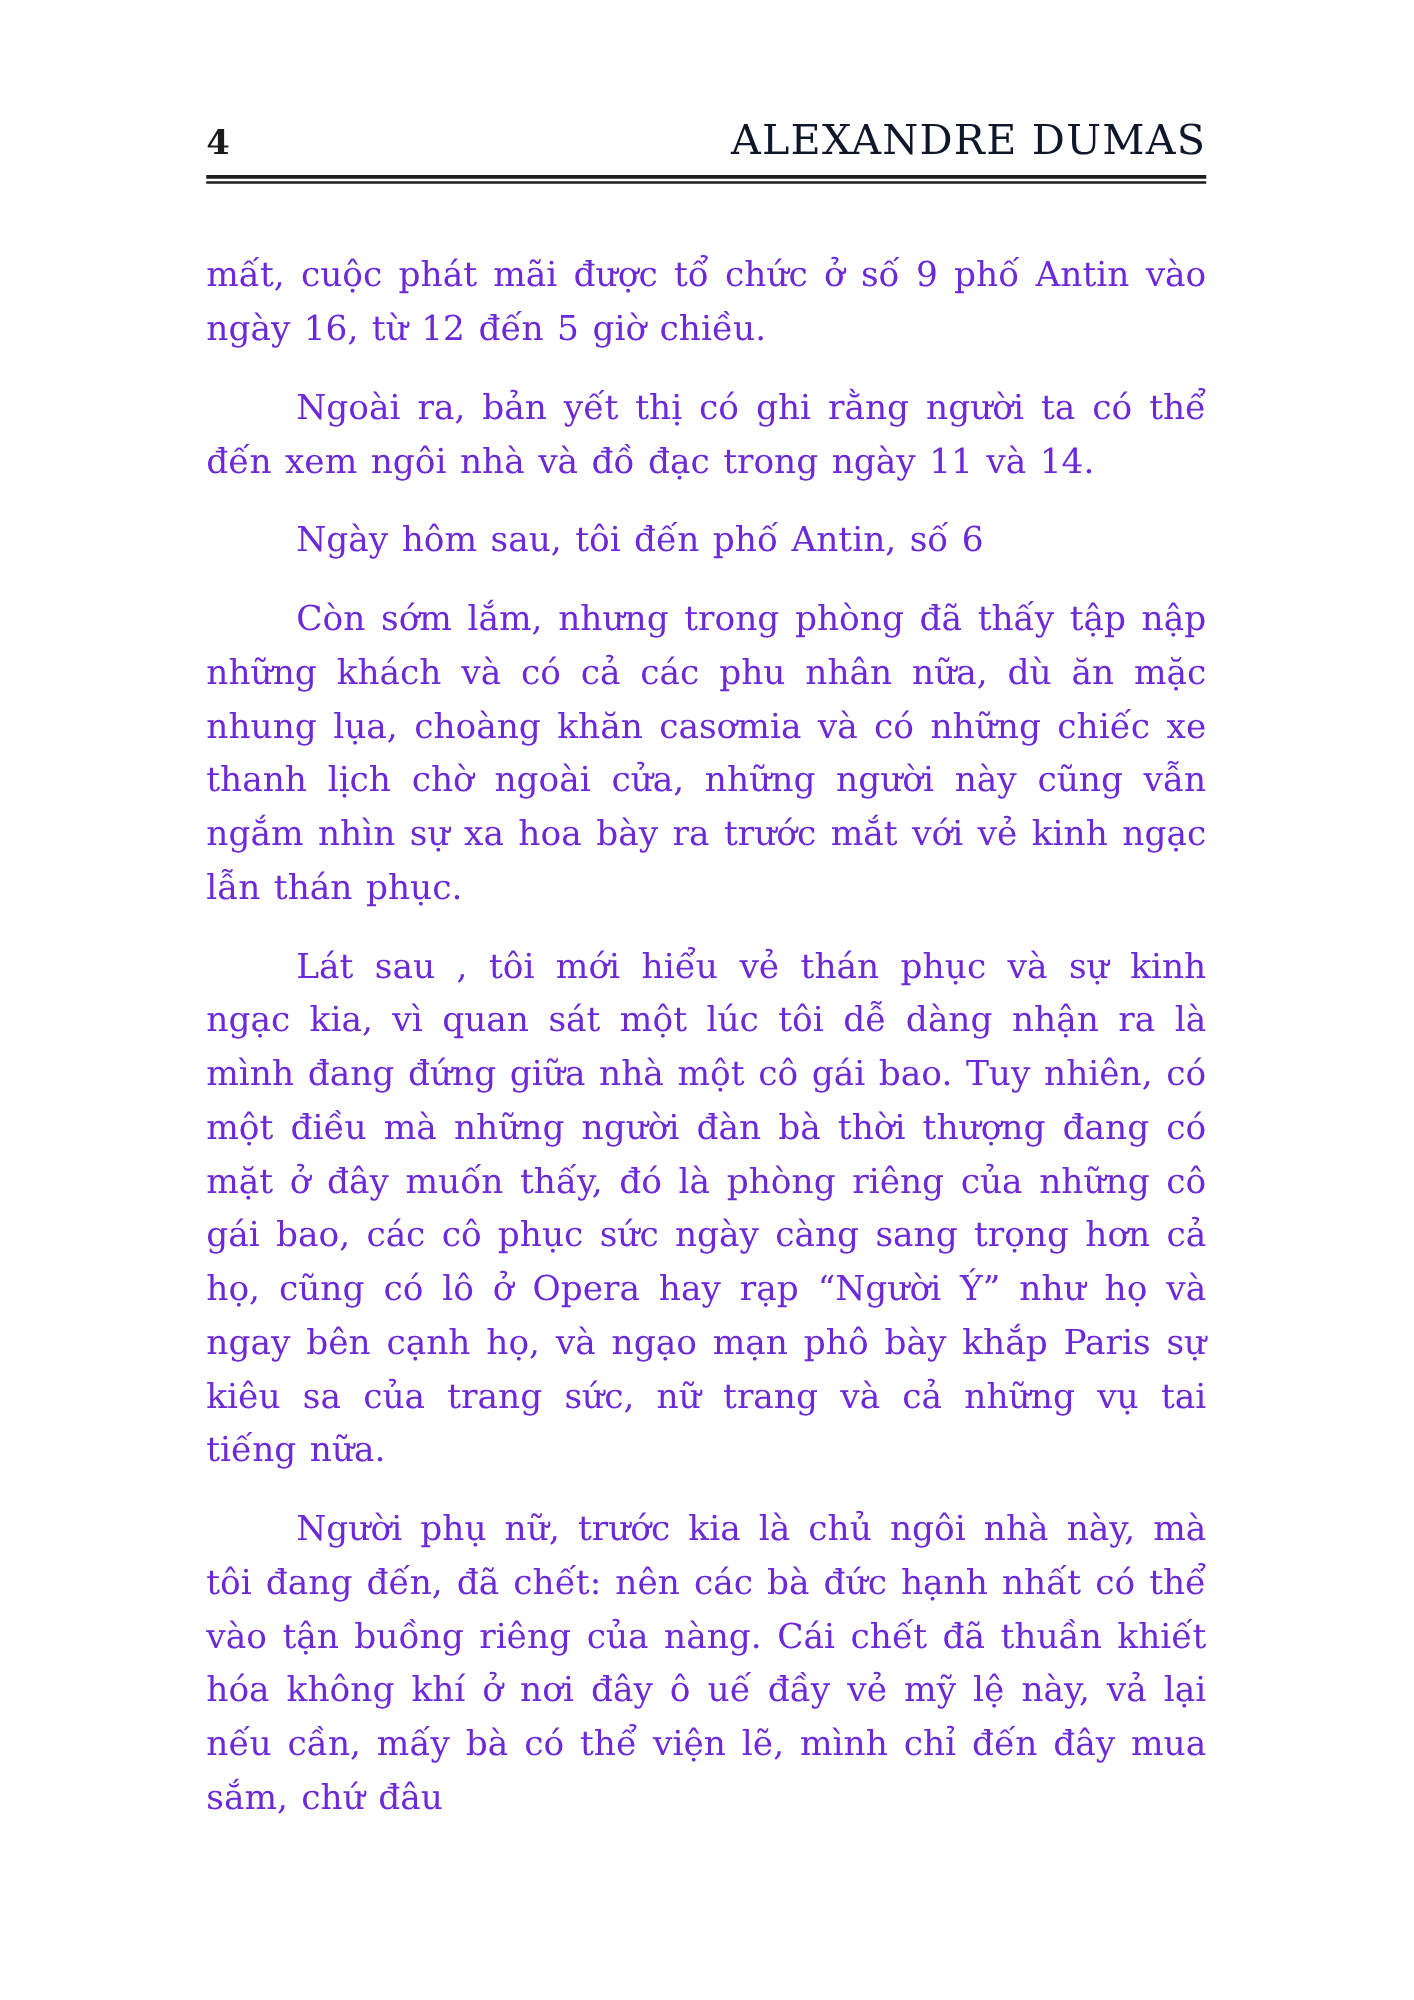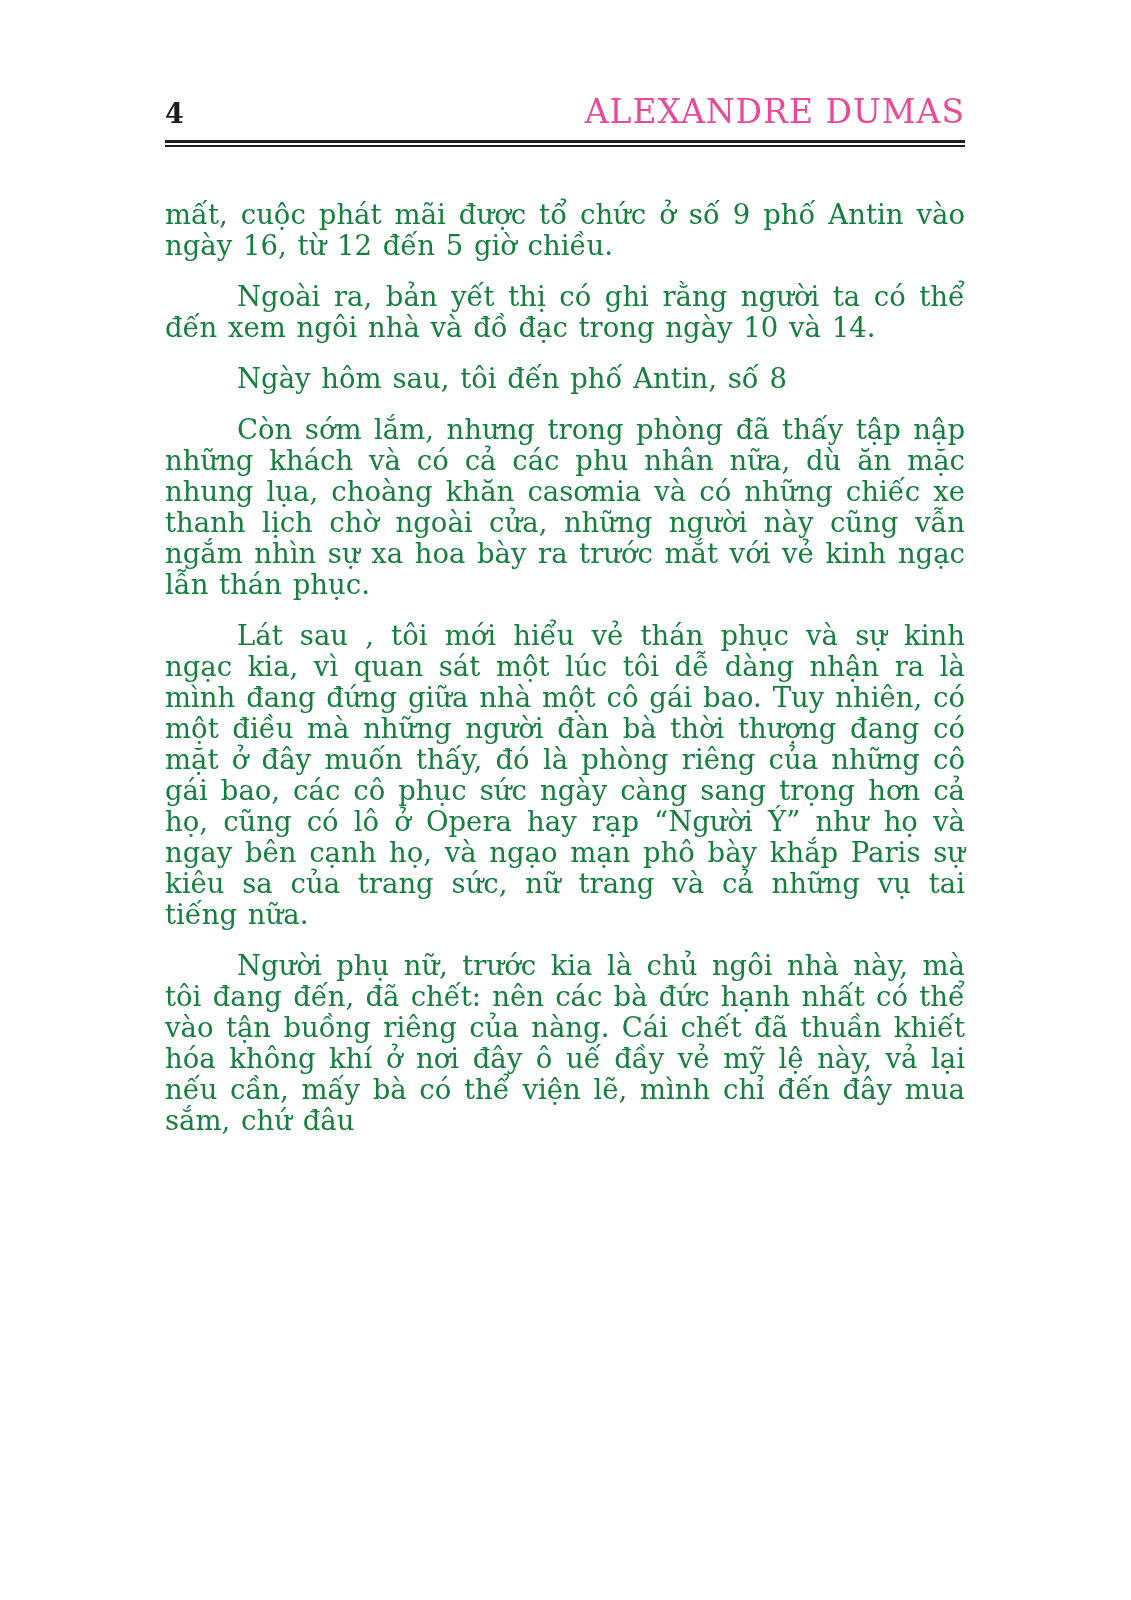--- a/index.html
+++ b/index.html
@@ -33,40 +33,40 @@
   .page-number {
     font-size: 27px;
     font-weight: bold;
     color: #1c1c1c;
   }
 
   .header-title {
     font-size: 33px;
     font-weight: normal;
     letter-spacing: 1px;
-    color: #ec4899;
+    color: #0f172a;
   }
 
   .header-rule {
     margin-top: 9px;
     height: 7px;
     border-top: 3px solid #1f1f1f;
     border-bottom: 2px solid #1f1f1f;
   }
 
   
   .body-text {
     margin-top: 52px;
   }
 
   .body-text p {
     font-size: 27.5px;
-    line-height: 31px;
+    line-height: 43px;
     text-align: justify;
-    color: #15803d;
+    color: #6d28d9;
     margin-bottom: 20px;
     word-spacing: 2px;
   }
 
   .body-text p.indent {
     text-indent: 72px;
   }
 </style>
 </head>
 <body>
@@ -75,20 +75,20 @@
 
   <header class="running-head">
     <span class="page-number">4</span>
     <span class="header-title">ALEXANDRE DUMAS</span>
   </header>
 
   <div class="header-rule"></div>
 
   <main class="body-text">
     <p>mất, cuộc phát mãi được tổ chức ở số 9 phố Antin vào ngày 16, từ 12 đến 5 giờ chiều.</p>
-    <p class="indent">Ngoài ra, bản yết thị có ghi rằng người ta có thể đến xem ngôi nhà và đồ đạc trong ngày 10 và 14.</p>
-    <p class="indent">Ngày hôm sau, tôi đến phố Antin, số 8</p>
+    <p class="indent">Ngoài ra, bản yết thị có ghi rằng người ta có thể đến xem ngôi nhà và đồ đạc trong ngày 11 và 14.</p>
+    <p class="indent">Ngày hôm sau, tôi đến phố Antin, số 6</p>
     <p class="indent">Còn sớm lắm, nhưng trong  phòng đã thấy tập nập những khách và có cả các phu nhân nữa, dù ăn mặc nhung lụa, choàng khăn casơmia và có những chiếc xe thanh lịch chờ ngoài cửa, những người này cũng vẫn ngắm nhìn sự xa hoa bày ra trước mắt với vẻ kinh ngạc lẫn thán phục.</p>
     <p class="indent">Lát sau , tôi mới hiểu vẻ thán phục và sự kinh ngạc kia, vì quan sát một lúc tôi dễ dàng nhận ra là mình đang đứng giữa nhà một cô gái bao. Tuy nhiên, có một điều mà những người đàn bà thời thượng đang có mặt ở đây muốn thấy, đó là phòng riêng của những cô gái bao, các cô phục sức ngày càng sang trọng hơn cả họ, cũng có lô ở Opera hay rạp “Người Ý” như họ và ngay bên cạnh họ, và ngạo mạn phô bày khắp Paris sự kiêu sa của trang sức, nữ trang và cả những vụ tai tiếng nữa.</p>
     <p class="indent">Người phụ nữ, trước kia là chủ ngôi nhà này, mà tôi đang đến, đã chết: nên các bà đức hạnh nhất có thể vào tận buồng riêng của nàng. Cái chết đã thuần khiết hóa không khí ở nơi đây ô uế đầy vẻ mỹ lệ này, vả lại nếu cần, mấy bà có thể viện lẽ, mình chỉ đến đây mua sắm, chứ đâu</p>
   </main>
 
 </div>
 
 </body></html>

